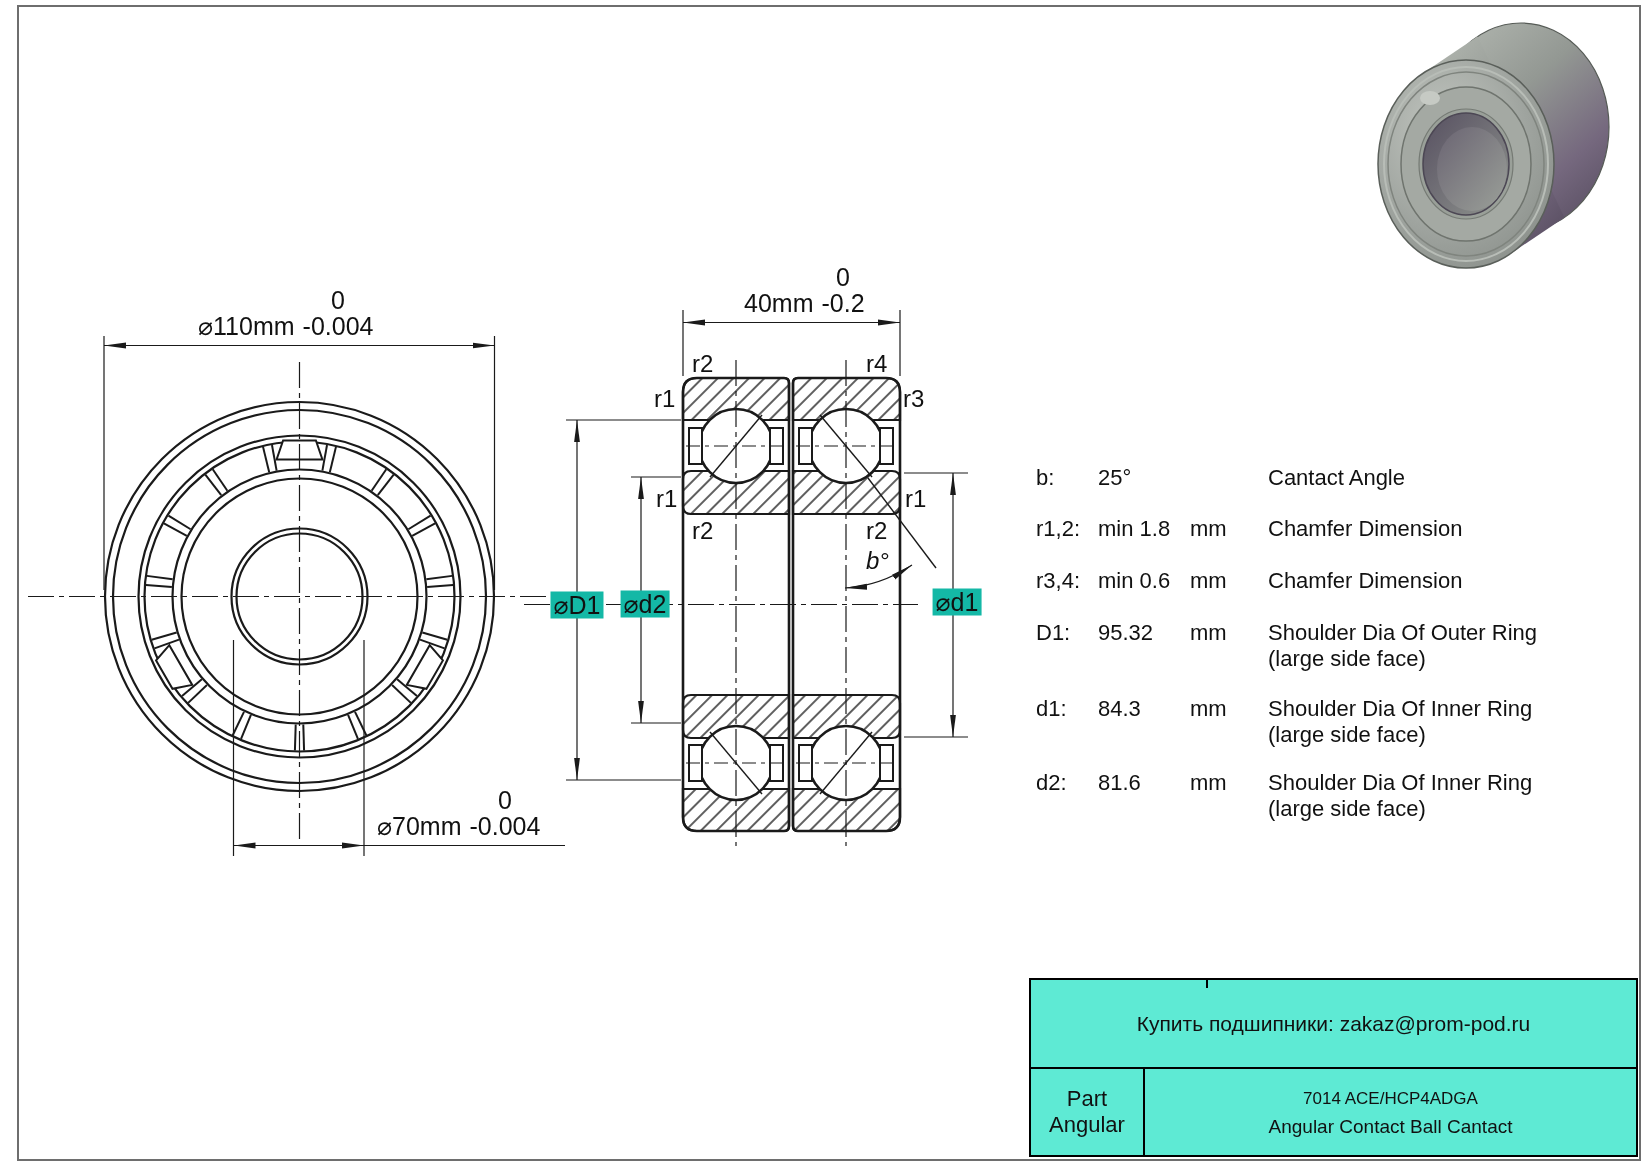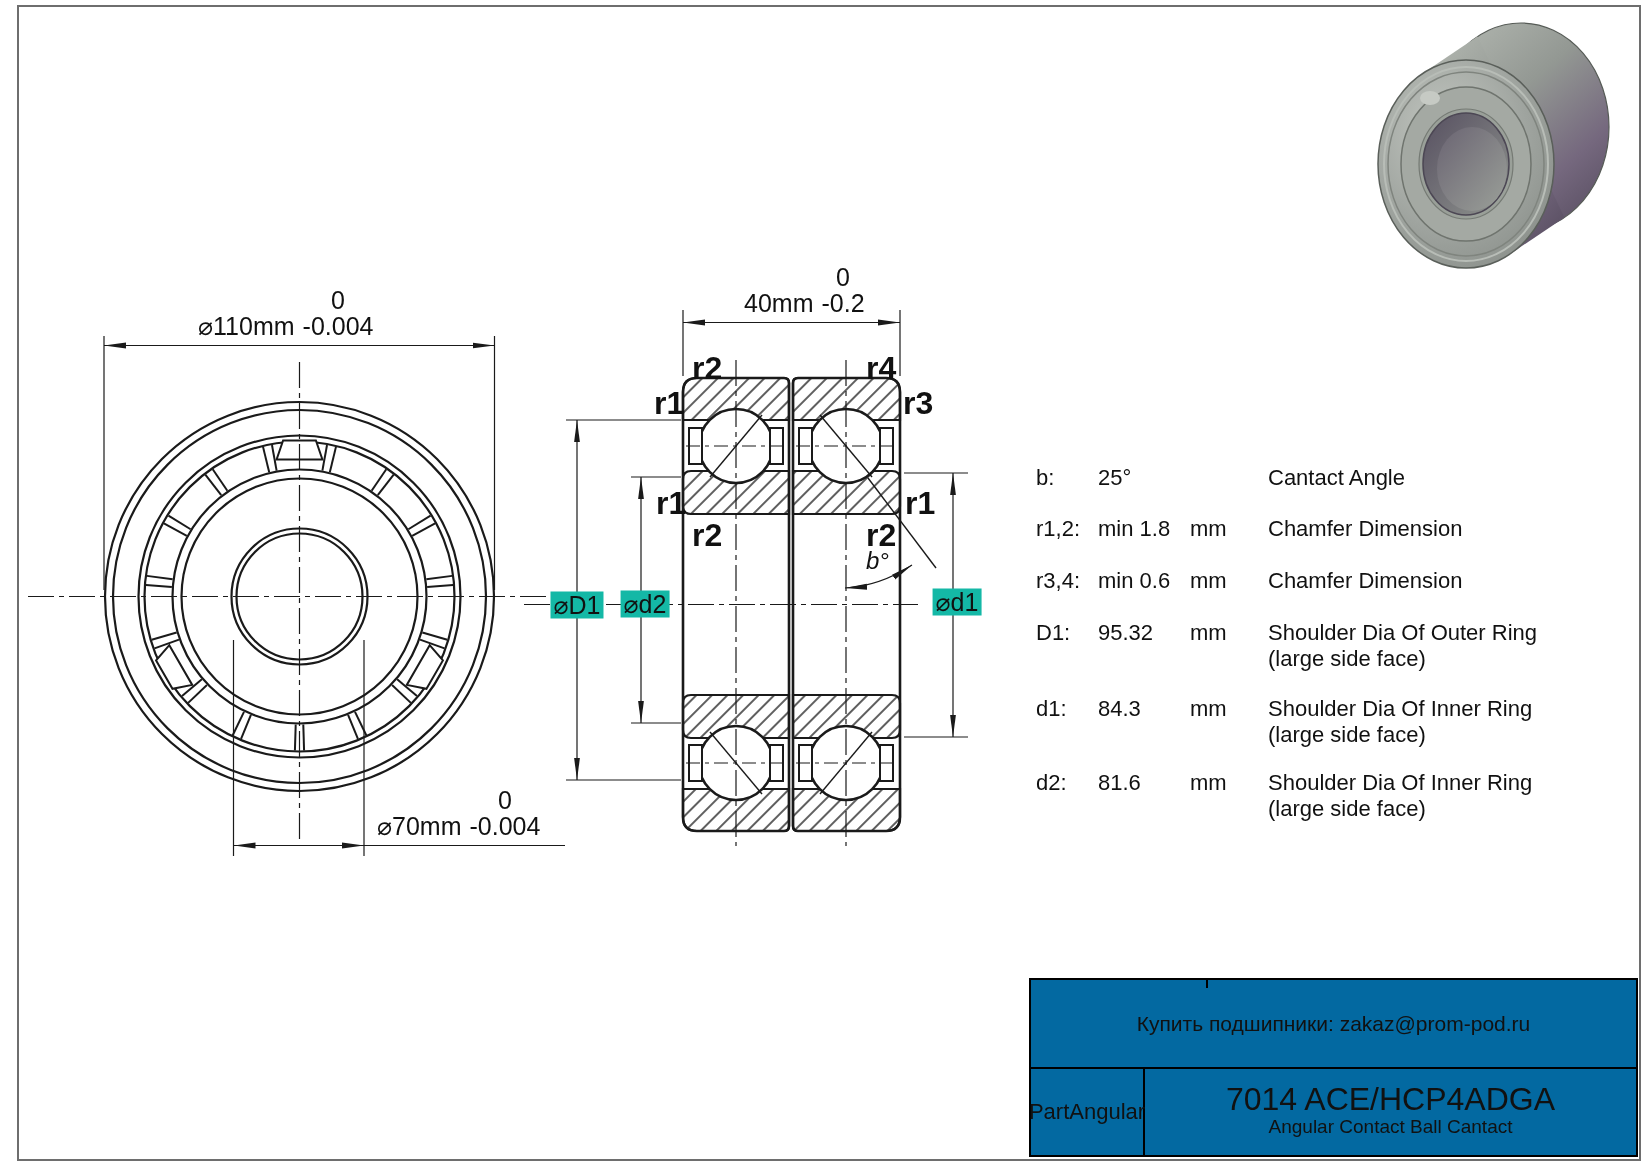--- a/index.html
+++ b/index.html
@@ -7,48 +7,48 @@
        font-family:"Liberation Sans","DejaVu Sans",sans-serif;color:#111;}
   #stage{position:absolute;inset:0;}
   svg.draw{position:absolute;left:0;top:0;}
   .page-border{position:absolute;left:17px;top:5px;width:1620px;height:1152px;
        border:2px solid #6e6e6e;pointer-events:none;}
   
   .dim{position:absolute;display:flex;align-items:flex-end;gap:8px;
        font-size:25px;line-height:1.05;white-space:nowrap;}
   .dim .tol{display:flex;flex-direction:column;align-items:center;}
   
-  .rlab{position:absolute;font-size:32px;line-height:1;white-space:nowrap;font-weight:bold;}
+  .rlab{position:absolute;font-size:24px;line-height:1;white-space:nowrap;}
   .alab{position:absolute;font-size:24px;font-style:italic;line-height:1;}
   
   .dlab{position:absolute;font-size:25px;line-height:1;background:#14b8a6;
         padding:1px 3px;transform:translate(-50%,-50%);white-space:nowrap;}
   
   .spec-row{position:absolute;left:1036px;font-size:22px;line-height:26px;}
   .spec-row .sk{position:absolute;left:0;top:0;}
   .spec-row .sv{position:absolute;left:62px;top:0;white-space:nowrap;}
   .spec-row .su{position:absolute;left:154px;top:0;}
   .spec-row .sd{position:absolute;left:232px;top:0;width:400px;}
   .spec-row .sd span{display:block;white-space:nowrap;}
   
   .tblock{position:absolute;left:1029px;top:978px;width:609px;height:179px;
-          border:2px solid #000;box-sizing:border-box;background:#0369a1;}
+          border:2px solid #000;box-sizing:border-box;background:#5eead4;}
   .tb-row1{position:absolute;left:0;top:0;right:0;height:89px;
            border-bottom:2px solid #000;box-sizing:border-box;
            display:flex;align-items:center;justify-content:center;
            font-size:21px;}
   .tb-tick{position:absolute;left:175px;top:0;width:2px;height:8px;background:#000;}
   .tb-row2{position:absolute;left:0;top:89px;right:0;bottom:0;}
   .tb-cell-label{position:absolute;left:0;top:0;bottom:0;width:114px;
            border-right:2px solid #000;box-sizing:border-box;
-           display:flex;flex-direction:row;align-items:center;justify-content:center;
+           display:flex;flex-direction:column;align-items:center;justify-content:center;
            font-size:22px;line-height:26px;}
   .tb-cell-part{position:absolute;left:114px;top:0;right:0;bottom:0;
            display:flex;flex-direction:column;align-items:center;justify-content:center;}
-  .tb-partnum{font-size:32px;line-height:30px;}
+  .tb-partnum{font-size:17px;line-height:30px;}
   .tb-cat{font-size:19px;line-height:26px;}
 </style>
 </head>
 <body>
 
 <div id="stage">
 
   <svg class="draw" width="1646" height="1165" viewBox="0 0 1646 1165">
     <defs>
       <marker id="arw" markerWidth="22" markerHeight="8" refX="22" refY="3.5" orient="auto-start-reverse" markerUnits="userSpaceOnUse">

